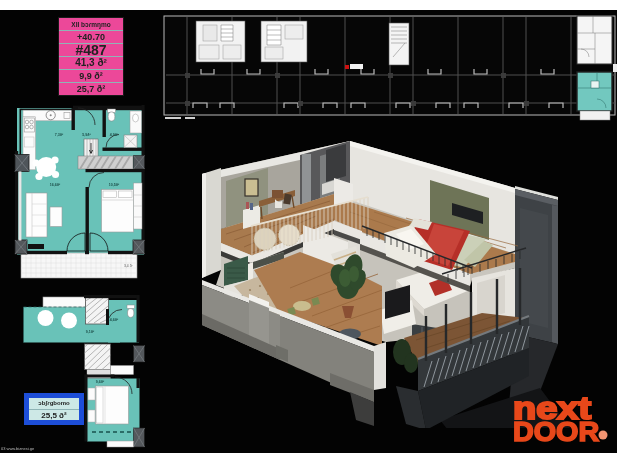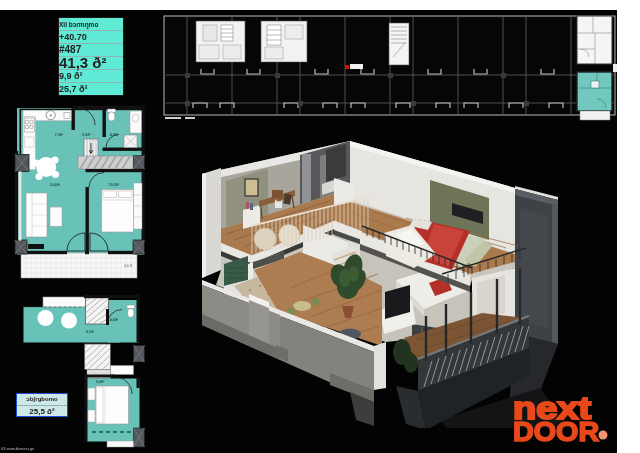--- a/index.html
+++ b/index.html
@@ -4,25 +4,25 @@
 <style>
 html,body{margin:0;padding:0}
 body{width:640px;height:453px;background:#fff;font-family:"Liberation Sans",sans-serif;position:relative;overflow:hidden}
 .abs{position:absolute}
 </style>
 </head>
 <body>
 
 <div class="abs" style="left:0;top:10px;width:617px;height:443px;background:#030303"></div>
 
-<div class="abs" style="left:58px;top:17px;width:64px;height:77px;background:#5eead4;border:1px solid #1a1a1a;font-weight:bold;color:#222;text-align:left">
+<div class="abs" style="left:58px;top:17px;width:64px;height:77px;background:#ec4899;border:1px solid #1a1a1a;font-weight:bold;color:#222;text-align:center">
   <div style="height:12px;border-bottom:1px solid #8fb4b6;font-size:6.5px;line-height:13px;letter-spacing:0">XII bɔɾmŋmo</div>
   <div style="height:12px;border-bottom:1px solid #8fb4b6;font-size:9px;line-height:12px">+40.70</div>
-  <div style="height:12px;border-bottom:1px solid #8fb4b6;font-size:10px;line-height:12px">#487</div>
-  <div style="height:12px;border-bottom:1px solid #8fb4b6;font-size:15px;line-height:12px">41,3 ð²</div>
+  <div style="height:12px;border-bottom:1px solid #8fb4b6;font-size:14px;line-height:12px">#487</div>
+  <div style="height:12px;border-bottom:1px solid #8fb4b6;font-size:10px;line-height:12px">41,3 ð²</div>
   <div style="height:12px;border-bottom:1px solid #8fb4b6;font-size:9px;line-height:12px">9,9 ð²</div>
   <div style="height:12px;font-size:9px;line-height:12px">25,7 ð²</div>
 </div>
 
 <svg class="abs" style="left:163px;top:13px" width="456" height="112" viewBox="0 0 456 112">
 
   <g>
     <rect x="1" y="3" width="451" height="99" fill="#060606" stroke="#b9b9b9" stroke-width="1"></rect>
   </g>
 
@@ -420,21 +420,21 @@
     <rect x="93" y="149" width="26.5" height="6" fill="#fbfbfb" stroke="#999" stroke-width="0.5"></rect>
   </g>
 
   <g fill="#1d4f4a" font-size="3.6" font-weight="bold" text-anchor="middle">
     <text x="76" y="41">9,1ð²</text>
     <text x="100" y="29">4,6ð²</text>
     <text x="86" y="91">9,6ð²</text>
   </g>
 </svg>
 
-<div class="abs" style="left:16px;top:393px;width:50px;height:22px;background:#cde8e6;border:1px solid #1d4ed8;text-align:center;color:#222">
+<div class="abs" style="left:24px;top:393px;width:50px;height:22px;background:#cde8e6;border:5px solid #1d4ed8;text-align:center;color:#222">
   <div style="font-size:6px;line-height:11px;border-bottom:1px solid #8fb4b6;font-weight:bold">ɔbʃɾgbοmo</div>
   <div style="font-size:8px;line-height:11px;font-weight:bold">25,5 ð²</div>
 </div>
 
 <svg class="abs" style="left:190px;top:128px" width="380" height="300" viewBox="0 0 380 300">
 
   <g>
     <path d="M12 46 L160 13 L160 72 L144 68 L31 101 L12 108 Z" fill="#a8a59d"></path>
     <path d="M12 46 L160 13 L160 21 L18 52 Z" fill="#e8e7e3"></path>
   </g>

